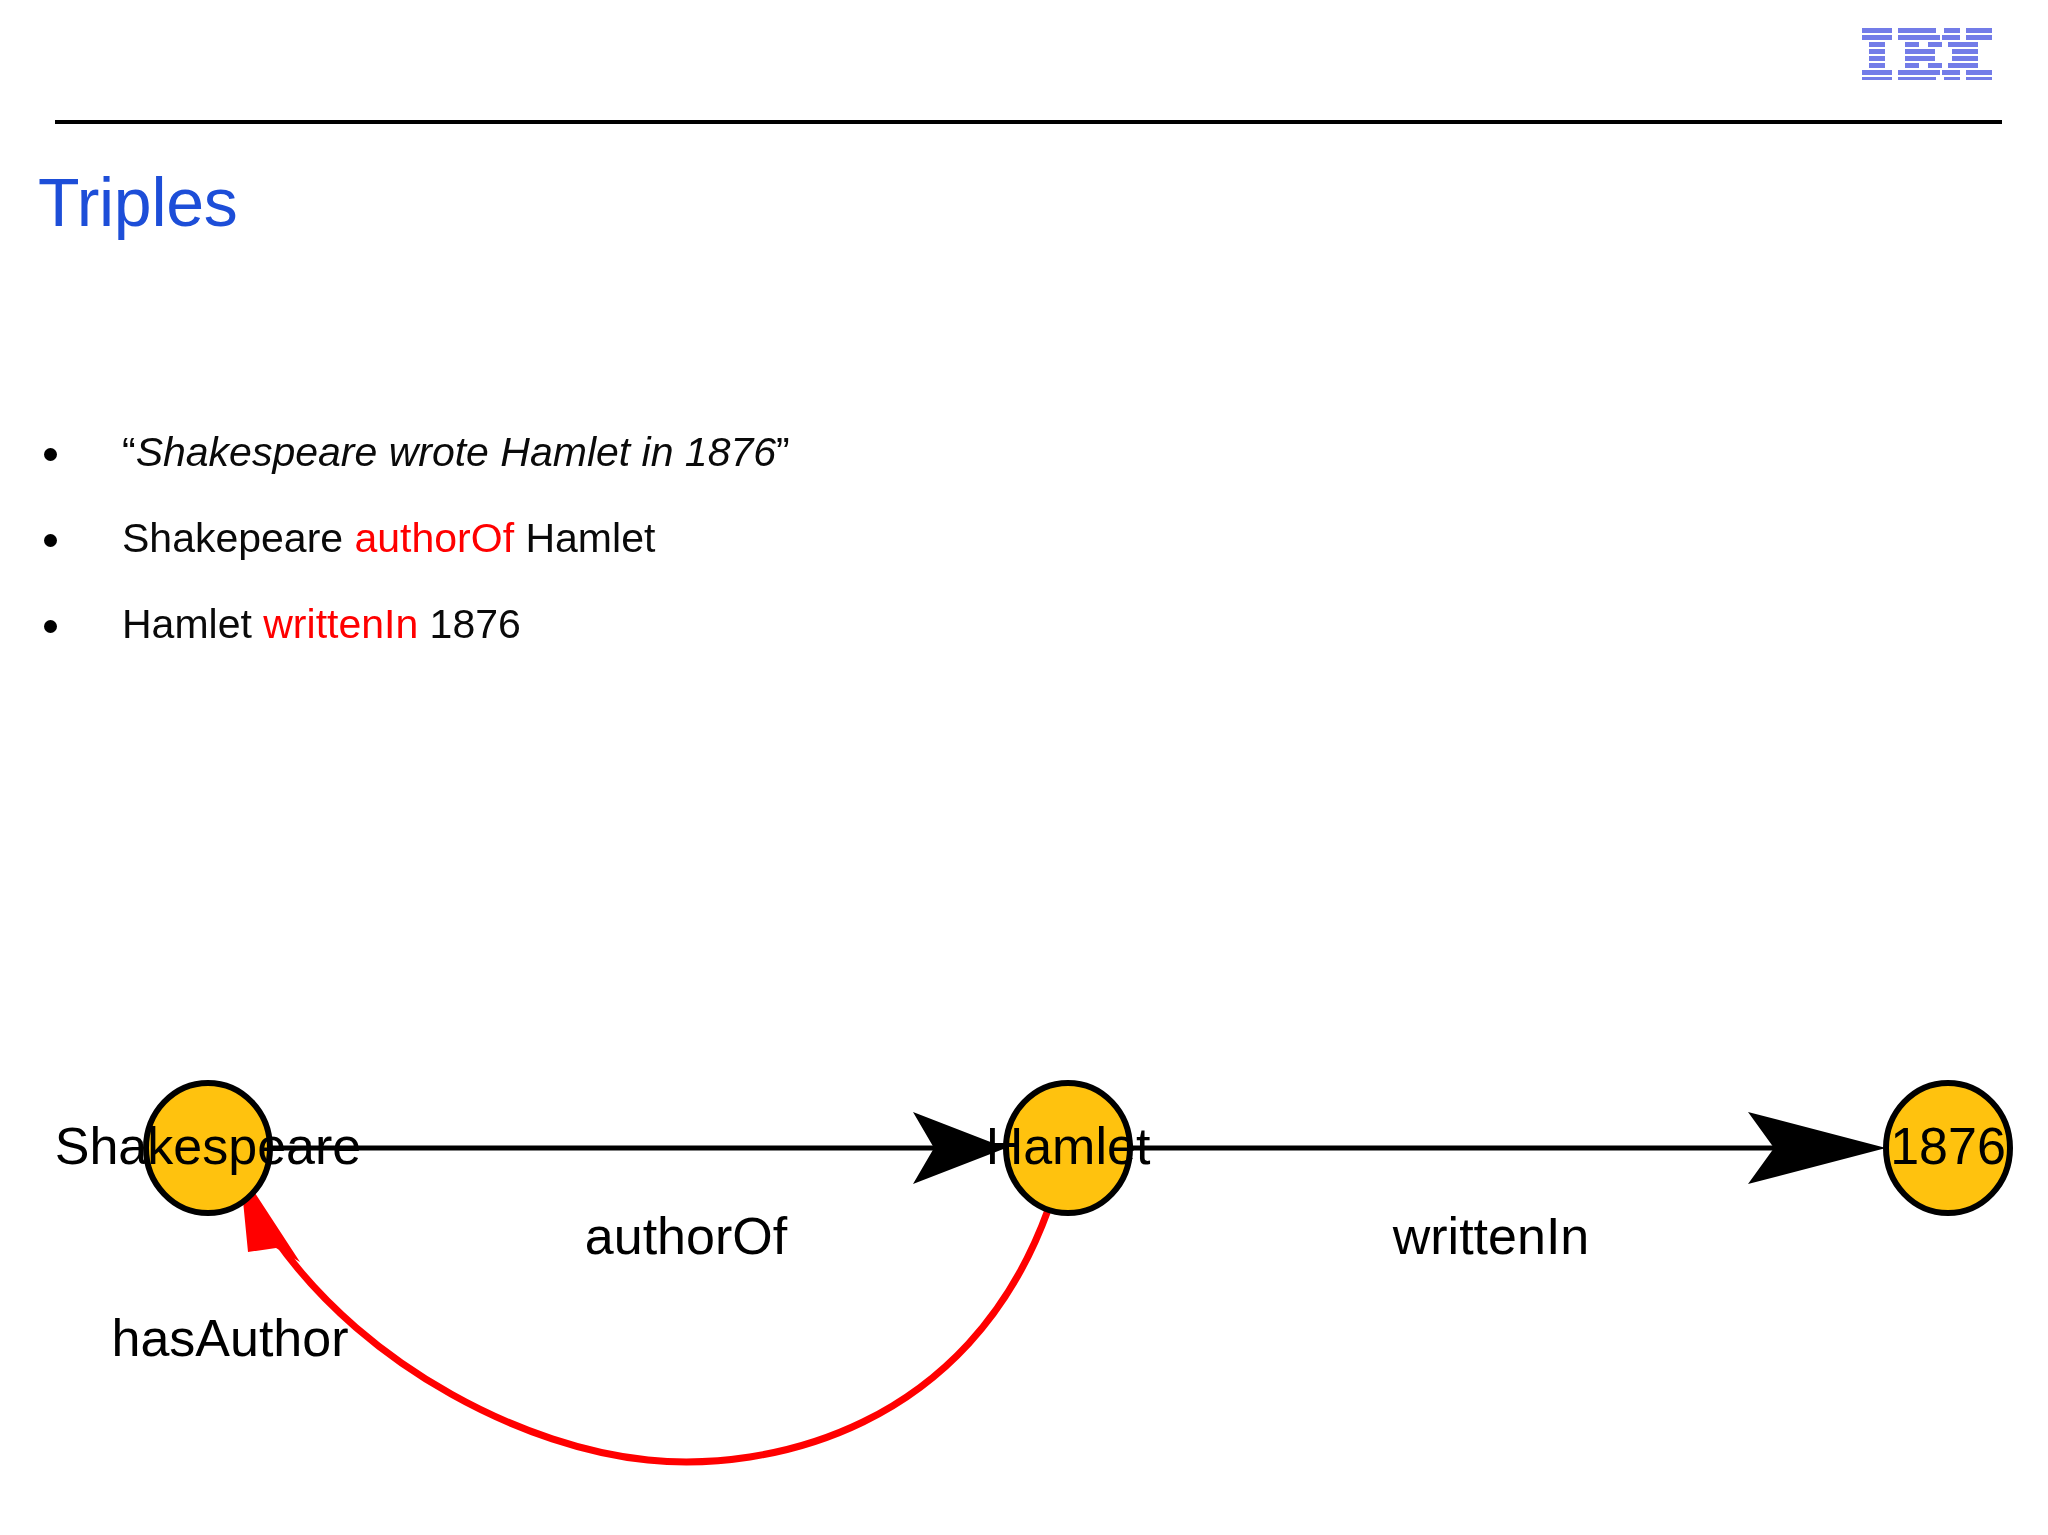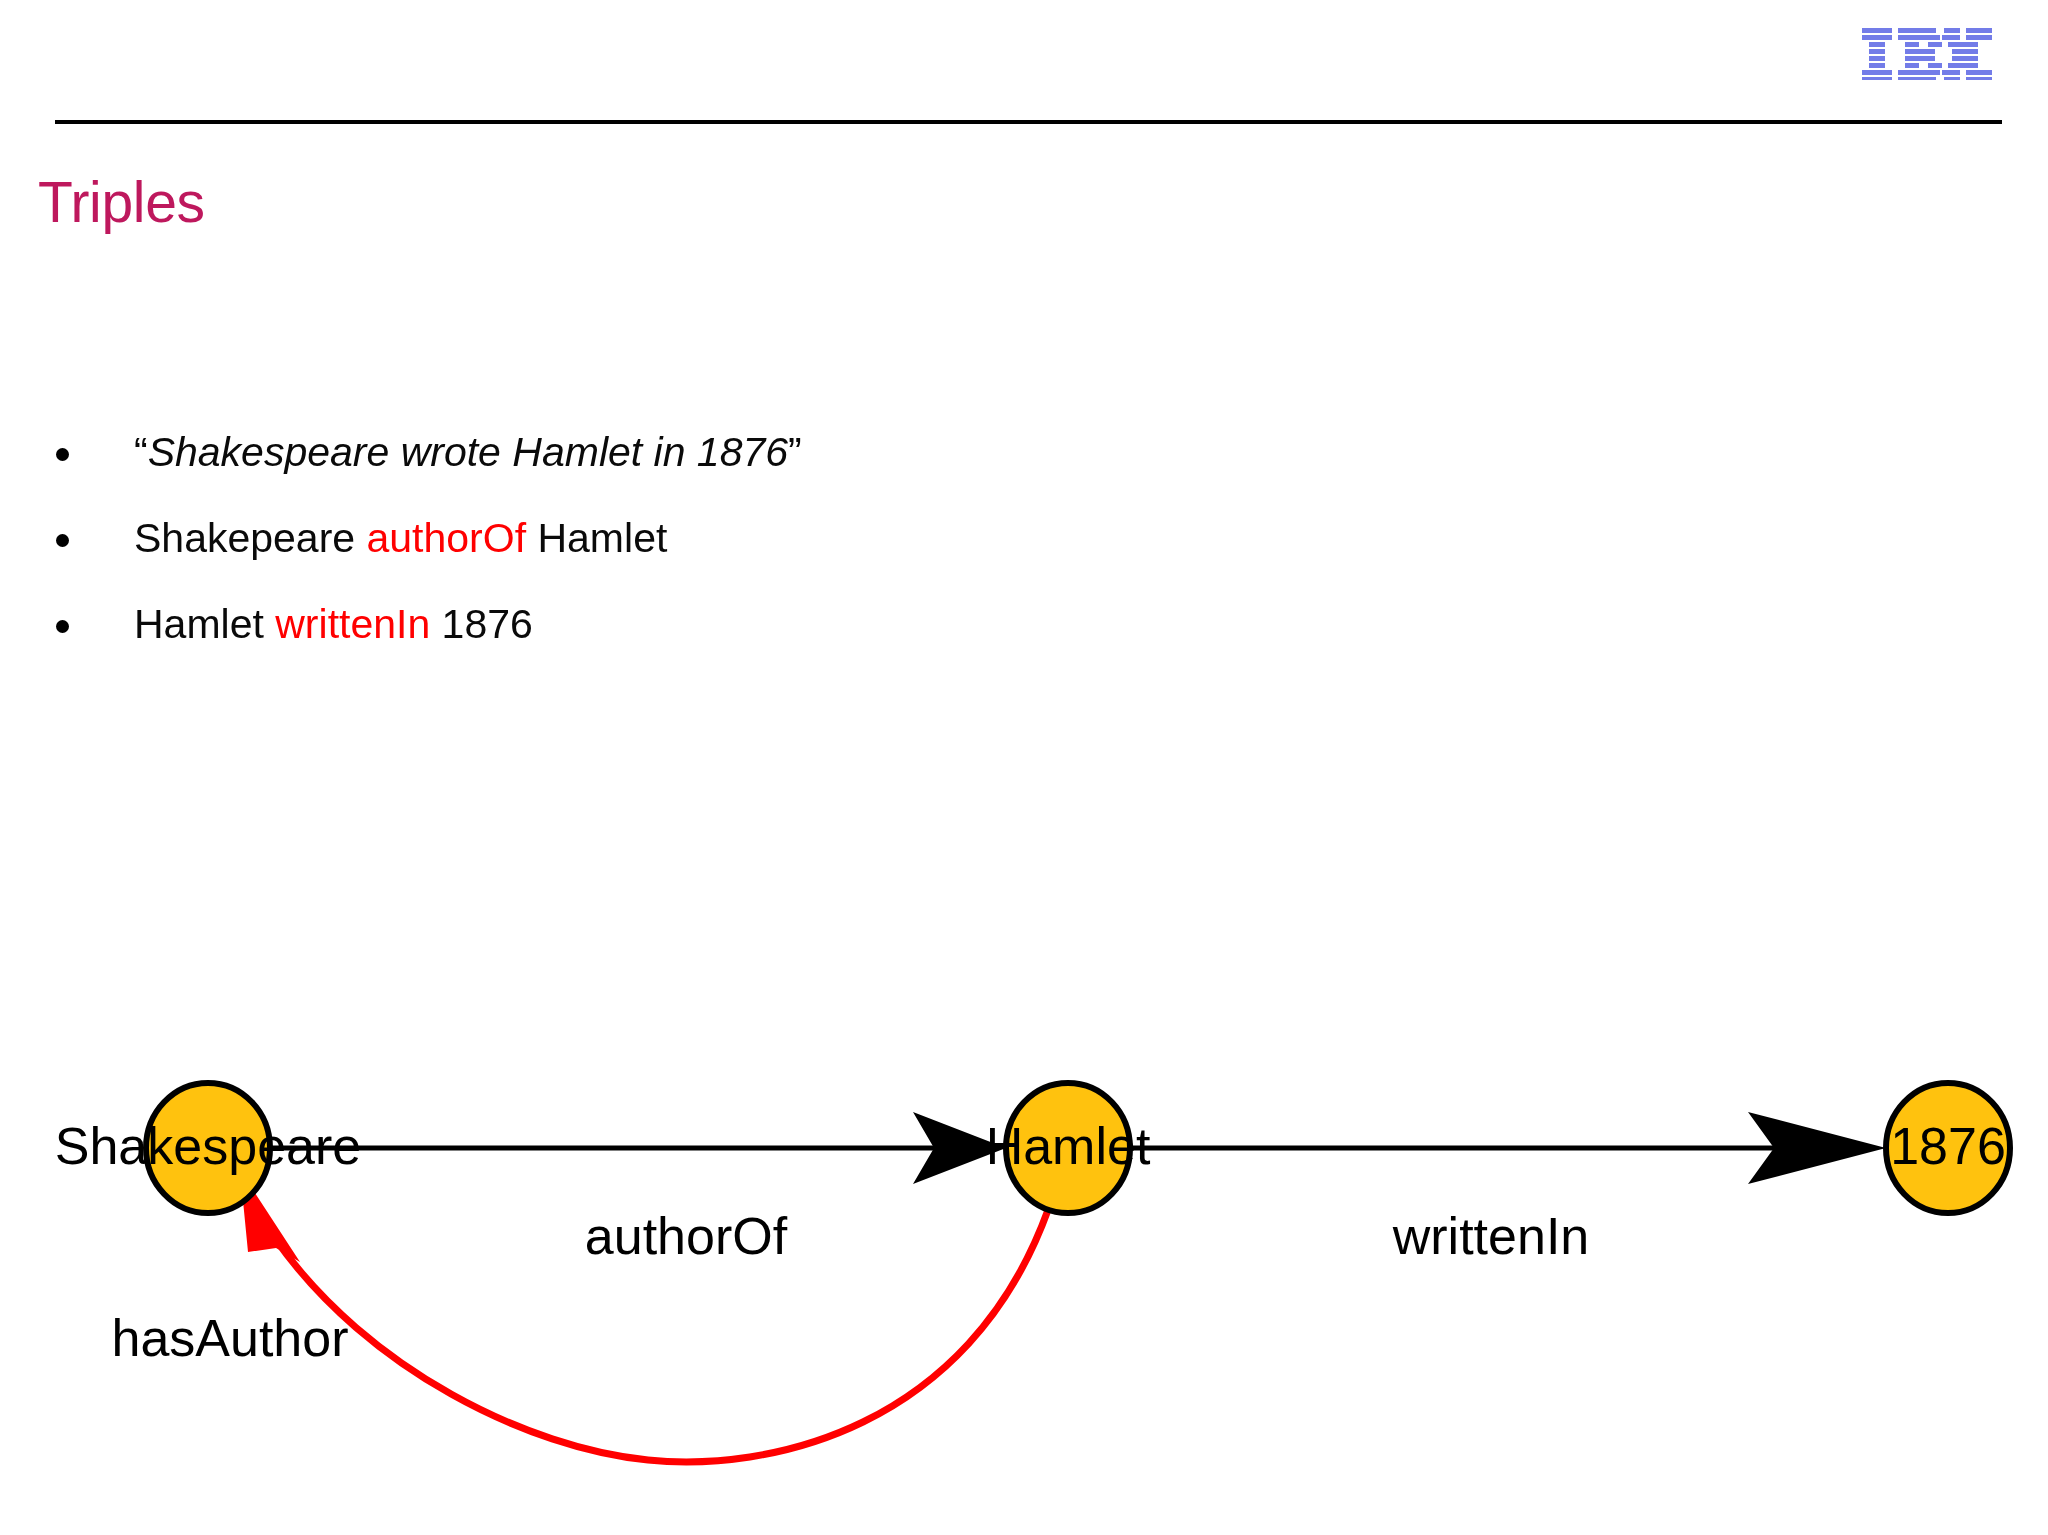--- a/index.html
+++ b/index.html
@@ -36,31 +36,31 @@
     width: 1947px;
     height: 4px;
     background: #000000;
   }
 
   
   #page-title {
     position: absolute;
     left: 38px;
     top: 172px;
-    font-size: 57px;
+    font-size: 68px;
     line-height: 60px;
-    color: #be185d;
+    color: #1d4ed8;
     letter-spacing: -0.3px;
     white-space: nowrap;
   }
 
   
   #bullet-list {
     position: absolute;
-    left: 56px;
+    left: 44px;
     top: 424px;
     width: 1500px;
   }
   .bullet-row {
     position: relative;
     height: 86px;
     padding-left: 78px;
     box-sizing: border-box;
   }
   .bullet-dot {

